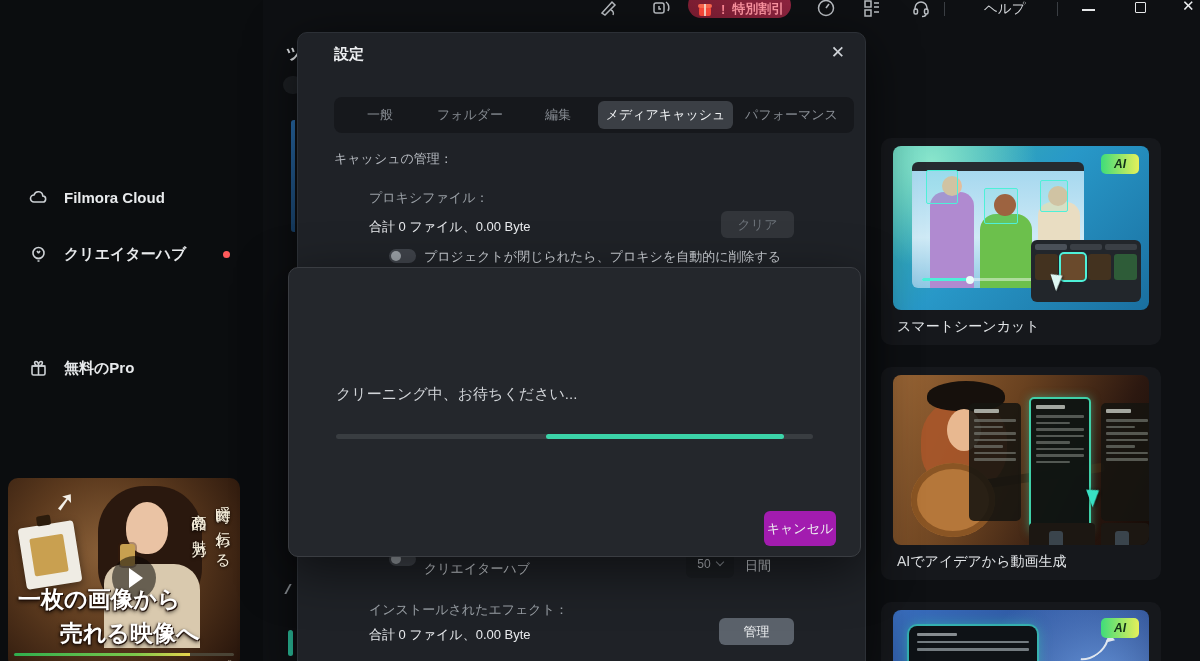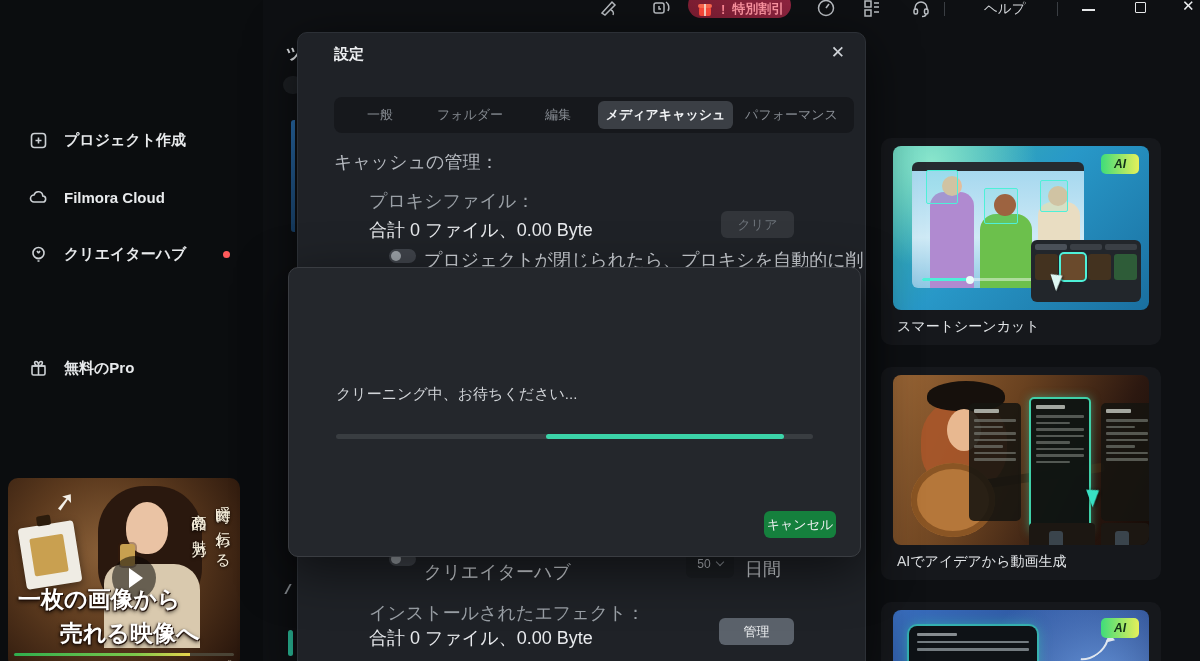--- a/index.html
+++ b/index.html
@@ -142,39 +142,39 @@
 
   
   .dialog { position:absolute; left:297px; top:32px; width:569px; height:640px; background:#1f2227; border-radius:10px;
     box-shadow:0 12px 50px rgba(0,0,0,.6); z-index:10; border:1px solid #2c3036; }
   .dlg-title { position:absolute; left:36px; top:12px; color:#eceef0; font-size:15px; font-weight:bold; }
   .dlg-close { position:absolute; right:20px; top:9px; color:#cfd3d7; font-size:17px; cursor:default; }
   .tabsbar { position:absolute; left:36px; top:64px; width:520px; height:36px; background:#16181c; border-radius:8px;
     display:flex; align-items:center; padding:4px; }
   .tab { height:28px; display:flex; align-items:center; justify-content:center; color:#868b92; font-size:13px; border-radius:6px;text-align:center; }
   .tab.w1{width:84px}.tab.w2{width:96px}.tab.w3{width:80px}.tab.w4{width:135px}.tab.w5{width:117px}
-  .tab.active { background:#3b3f45; color:#f2f4f6; font-weight:bold; }
-  .lbl { position:absolute; font-size:18px; }
+  .tab.active { background:#3b3f45; color:#f2f4f6; font-weight:normal; }
+  .lbl { position:absolute; font-size:13px; }
   .muted { color:#9aa0a6; } .soft { color:#b5b9bf; } .bright { color:#e8eaed; } .mid { color:#c9cdd2; }
   .btn { position:absolute; height:27px; border-radius:6px; font-size:13px; display:flex; align-items:center; justify-content:center; }
   .btn.disabled { background:#32353a; color:#6e747b; }
   .btn.normal { background:#5b626b; color:#eef0f2; }
   .toggle { position:absolute; width:27px; height:14px; border-radius:8px; background:#3f434a; }
   .toggle .knob { position:absolute; left:2px; top:2px; width:10px; height:10px; border-radius:50%; background:#9aa0a6; }
   .dd { position:absolute; left:388px; top:516px; width:48px; height:29px; background:#1b1e22; border-radius:6px;
     color:#b5b9bf; font-size:12px; display:flex; align-items:center; justify-content:center; gap:6px; }
   .dd .chev { width:6px; height:6px; border-right:1.5px solid #8a8f96; border-bottom:1.5px solid #8a8f96; transform:rotate(45deg); margin-top:-3px; }
 
   
   .pmodal { position:absolute; left:288px; top:267px; width:573px; height:290px; background:#24272c; border-radius:10px;
     border:1px solid #3a3d42; box-shadow:0 14px 50px rgba(0,0,0,.55); z-index:20; }
   .pmsg { position:absolute; left:47px; top:103px; color:#d2d5d9; font-size:15px;margin-top:14px; }
   .ptrack { position:absolute; left:47px; top:166px; width:477px; height:5px; border-radius:3px; background:#393d41; }
   .pfill { position:absolute; top:0; height:5px; border-radius:3px; background:#3bd3a8; }
-  .pcancel { position:absolute; right:24px; top:243px; width:72px; height:27px; background:#15803d; border-radius:6px;
+  .pcancel { position:absolute; right:24px; top:243px; width:72px; height:35px; background:#a21caf; border-radius:6px;
     color:#ecedef; font-size:13px; display:flex; align-items:center; justify-content:center; }
 </style>
 </head>
 <body>
 
 <div id="app">
 
   <div class="topbar">
     <span class="tb-icon" style="left:598px">
       <svg viewBox="0 0 22 22">
@@ -222,29 +222,20 @@
     <span class="tb-divider" style="left:944px"></span>
     <span class="help-label">ヘルプ</span>
     <span class="tb-divider" style="left:1057px"></span>
     <span class="win-min"></span>
     <span class="win-max"></span>
     <span class="win-close">✕</span>
   </div>
 
   <div class="sidebar">
 
-    <div class="nav-item" style="top:118px">
-      <span class="nicon">
-        <svg viewBox="0 0 21 21">
-            <rect x="3.5" y="3.5" width="14" height="14" rx="3"></rect>
-            <path d="M10.5 7.5 v6 M7.5 10.5 h6"></path>
-          </svg>
-      </span>
-      <span>プロジェクト作成</span>
-    </div>
     <div class="nav-item" style="top:175px">
       <span class="nicon">
         <svg viewBox="0 0 21 21">
             <path d="M6 15 a3.5 3.5 0 0 1 0 -7 a4.5 4.5 0 0 1 8.8 1 a3 3 0 0 1 -0.3 6 Z"></path>
           </svg>
       </span>
       <span>Filmora Cloud</span>
     </div>
     <div class="nav-item" style="top:232px">
       <span class="nicon">

